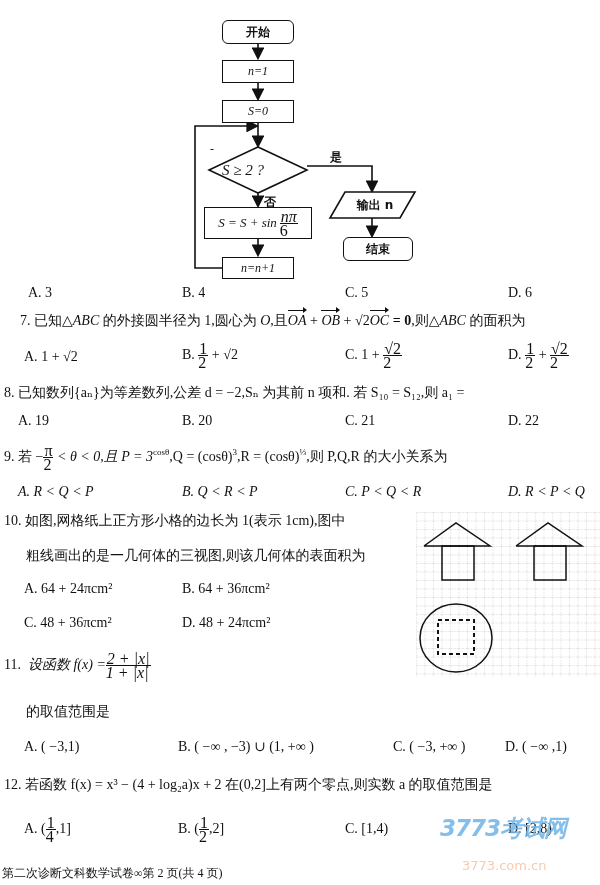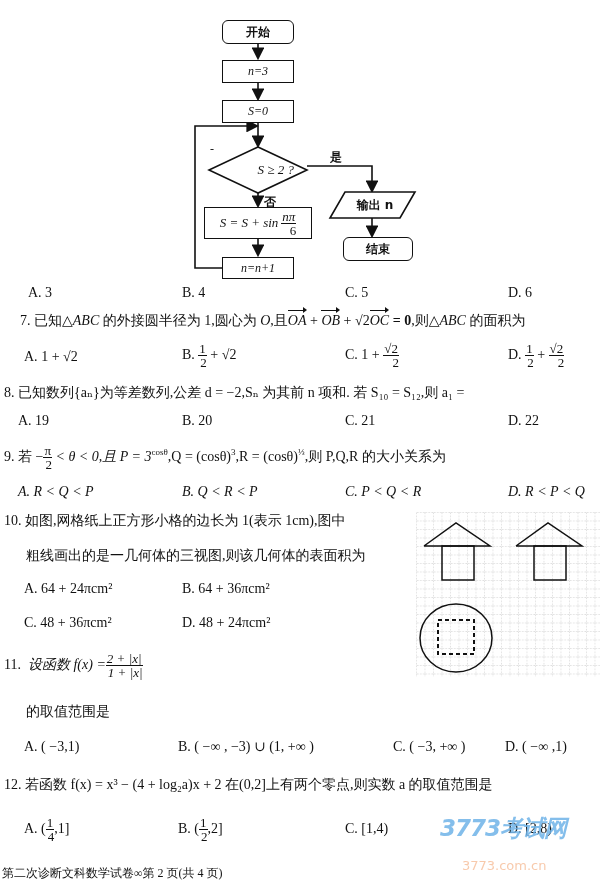--- a/index.html
+++ b/index.html
@@ -4,21 +4,21 @@
 <style>
   html, body { margin: 0; padding: 0; background: #ffffff; }
   body {
     width: 600px; height: 885px; position: relative; overflow: hidden;
     font-family: "Liberation Serif", "DejaVu Serif", serif; color: #111;
   }
   .abs { position: absolute; }
   .txt { font-size: 14px; line-height: 18px; white-space: nowrap; }
   .opt { font-size: 14px; line-height: 18px; white-space: nowrap; position: absolute; }
   .it { font-style: italic; }
-  .frac { display: inline-block; vertical-align: middle; text-align: right; font-size: 13px; line-height: 13px; }
+  .frac { display: inline-block; vertical-align: middle; text-align: left; font-size: 16px; line-height: 13px; }
   .frac .num { display: block; border-bottom: 1px solid #111; padding: 0 1px; }
   .frac .den { display: block; }
   .vec { position: relative; display: inline-block; font-style: italic; }
   .vec::before { content: ""; position: absolute; left: 0; right: 2px; top: -2px; border-top: 1px solid #111; }
   .vec::after { content: ""; position: absolute; right: 0; top: -5px; border-left: 4px solid #111; border-top: 3px solid transparent; border-bottom: 3px solid transparent; }
   sup, sub { font-size: 9px; line-height: 0; }
   
   .fc-box { position: absolute; border: 1.5px solid #111; background: #fff; box-sizing: border-box;
     display: flex; align-items: center; justify-content: center; font-size: 12px; }
   .fc-round { border-radius: 6px; font-family: "DejaVu Sans", sans-serif; font-weight: bold; font-size: 12px; }
@@ -54,23 +54,23 @@
 
       <polyline points="307,166 372,166 372,190" marker-end="url(#ah)"></polyline>
 
       <line x1="372" y1="218" x2="372" y2="235" marker-end="url(#ah)"></line>
 
       <polygon points="345,192 415,192 400,218 330,218" fill="#fff"></polygon>
     </g>
   </svg>
 
   <div class="fc-box fc-round" style="left:222px;top:20px;width:72px;height:24px;">开始</div>
-  <div class="fc-box it" style="left:222px;top:60px;width:72px;height:23px;">n=3</div>
+  <div class="fc-box it" style="left:222px;top:60px;width:72px;height:23px;">n=1</div>
   <div class="fc-box it" style="left:222px;top:100px;width:72px;height:23px;">S=0</div>
-  <div class="abs it" style="left:222px;top:162px;width:72px;text-align:right;font-size:13px;">S ≥ 2 ?</div>
+  <div class="abs it" style="left:222px;top:162px;width:72px;text-align:left;font-size:15px;">S ≥ 2 ?</div>
   <div class="fc-label" style="left:330px;top:149px;">是</div>
   <div class="fc-label" style="left:264px;top:194px;">否</div>
   <div class="abs" style="left:210px;top:142px;font-size:12px;">-</div>
 
   <div class="fc-box" style="left:204px;top:207px;width:108px;height:32px;font-size:13px;">
     <span class="it">S = S + sin</span>
     <span class="frac" style="margin-left:3px;">
       <span class="num it">nπ</span>
       <span class="den">6</span>
     </span>

